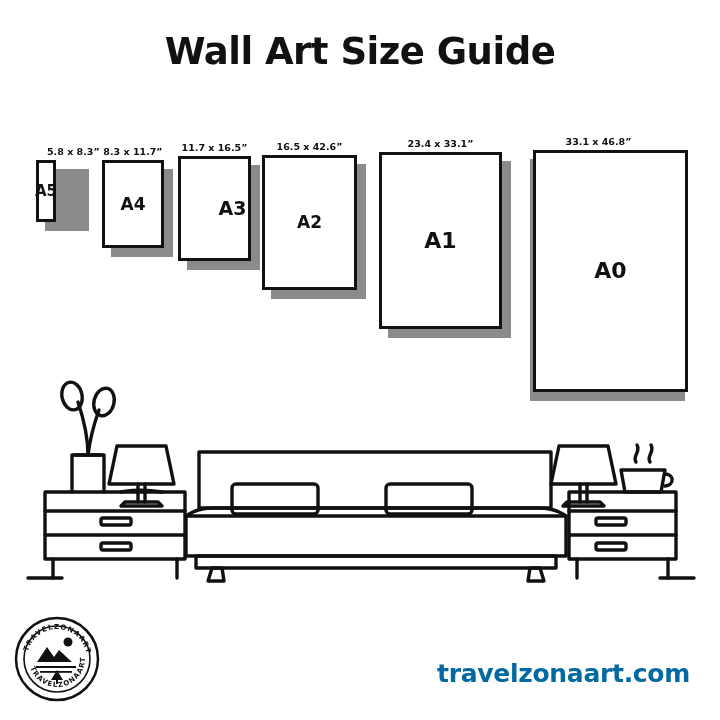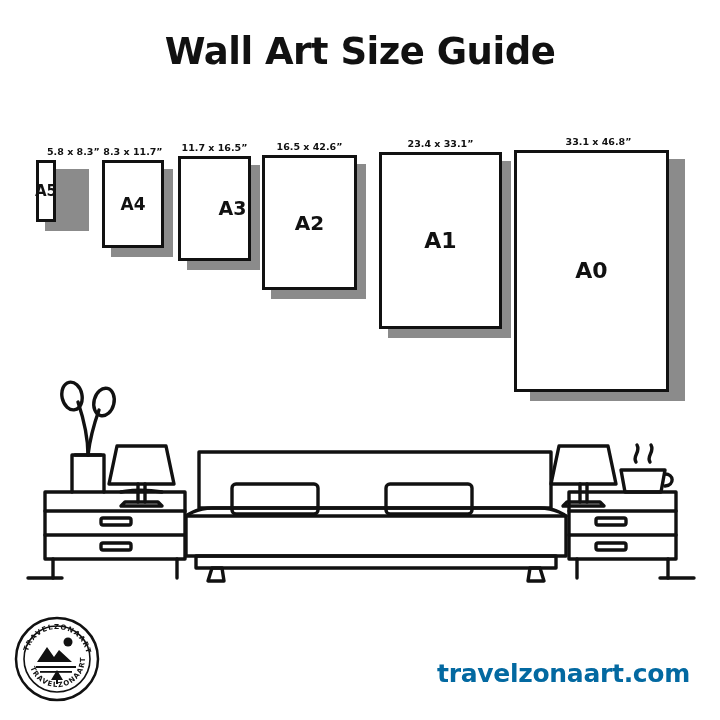--- a/index.html
+++ b/index.html
@@ -102,36 +102,36 @@
       <div class="frame-shadow" id="fs2" style="left: 187px; top: 55px; width: 73px; height: 105px;"></div>
       <div class="frame-box" id="fb2" style="left: 178px; top: 46px; width: 73px; height: 105px;">
         <span class="frame-name" id="fn2" style="font-size: 19px; margin-left: 36px;">A3</span>
       </div>
     </div>
 
     <div class="frame-wrap" id="fw3" style="left: 0px; top: 0px;">
       <div class="frame-label" id="fl3" style="left: 262px; width: 95px; top: 31px;">16.5 x 42.6”</div>
       <div class="frame-shadow" id="fs3" style="left: 271px; top: 54px; width: 95px; height: 135px;"></div>
       <div class="frame-box" id="fb3" style="left: 262px; top: 45px; width: 95px; height: 135px;">
-        <span class="frame-name" id="fn3" style="font-size: 20px;">A2</span>
+        <span class="frame-name" id="fn3" style="font-size: 17px;">A2</span>
       </div>
     </div>
 
     <div class="frame-wrap" id="fw4" style="left: 0px; top: 0px;">
       <div class="frame-label" id="fl4" style="left: 379px; width: 123px; top: 28px;">23.4 x 33.1”</div>
       <div class="frame-shadow" id="fs4" style="left: 388px; top: 51px; width: 123px; height: 177px;"></div>
       <div class="frame-box" id="fb4" style="left: 379px; top: 42px; width: 123px; height: 177px;">
         <span class="frame-name" id="fn4" style="font-size: 22px;">A1</span>
       </div>
     </div>
 
     <div class="frame-wrap" id="fw5" style="left: 0px; top: 0px;">
       <div class="frame-label" id="fl5" style="left: 521px; width: 155px; top: 26px;">33.1 x 46.8”</div>
       <div class="frame-shadow" id="fs5" style="left: 530px; top: 49px; width: 155px; height: 242px;"></div>
-      <div class="frame-box" id="fb5" style="left: 514px; top: 40px; width: 155px; height: 242px;">
+      <div class="frame-box" id="fb5" style="left: 533px; top: 40px; width: 155px; height: 242px;">
         <span class="frame-name" id="fn5" style="font-size: 22px;">A0</span>
       </div>
     </div>
 
   </div>
 
   <div class="scene">
     <svg width="720" height="230" viewBox="0 0 720 230" xmlns="http://www.w3.org/2000/svg">
       <g fill="none" stroke="#111111" stroke-width="3.4" stroke-linejoin="round" stroke-linecap="round">
 

